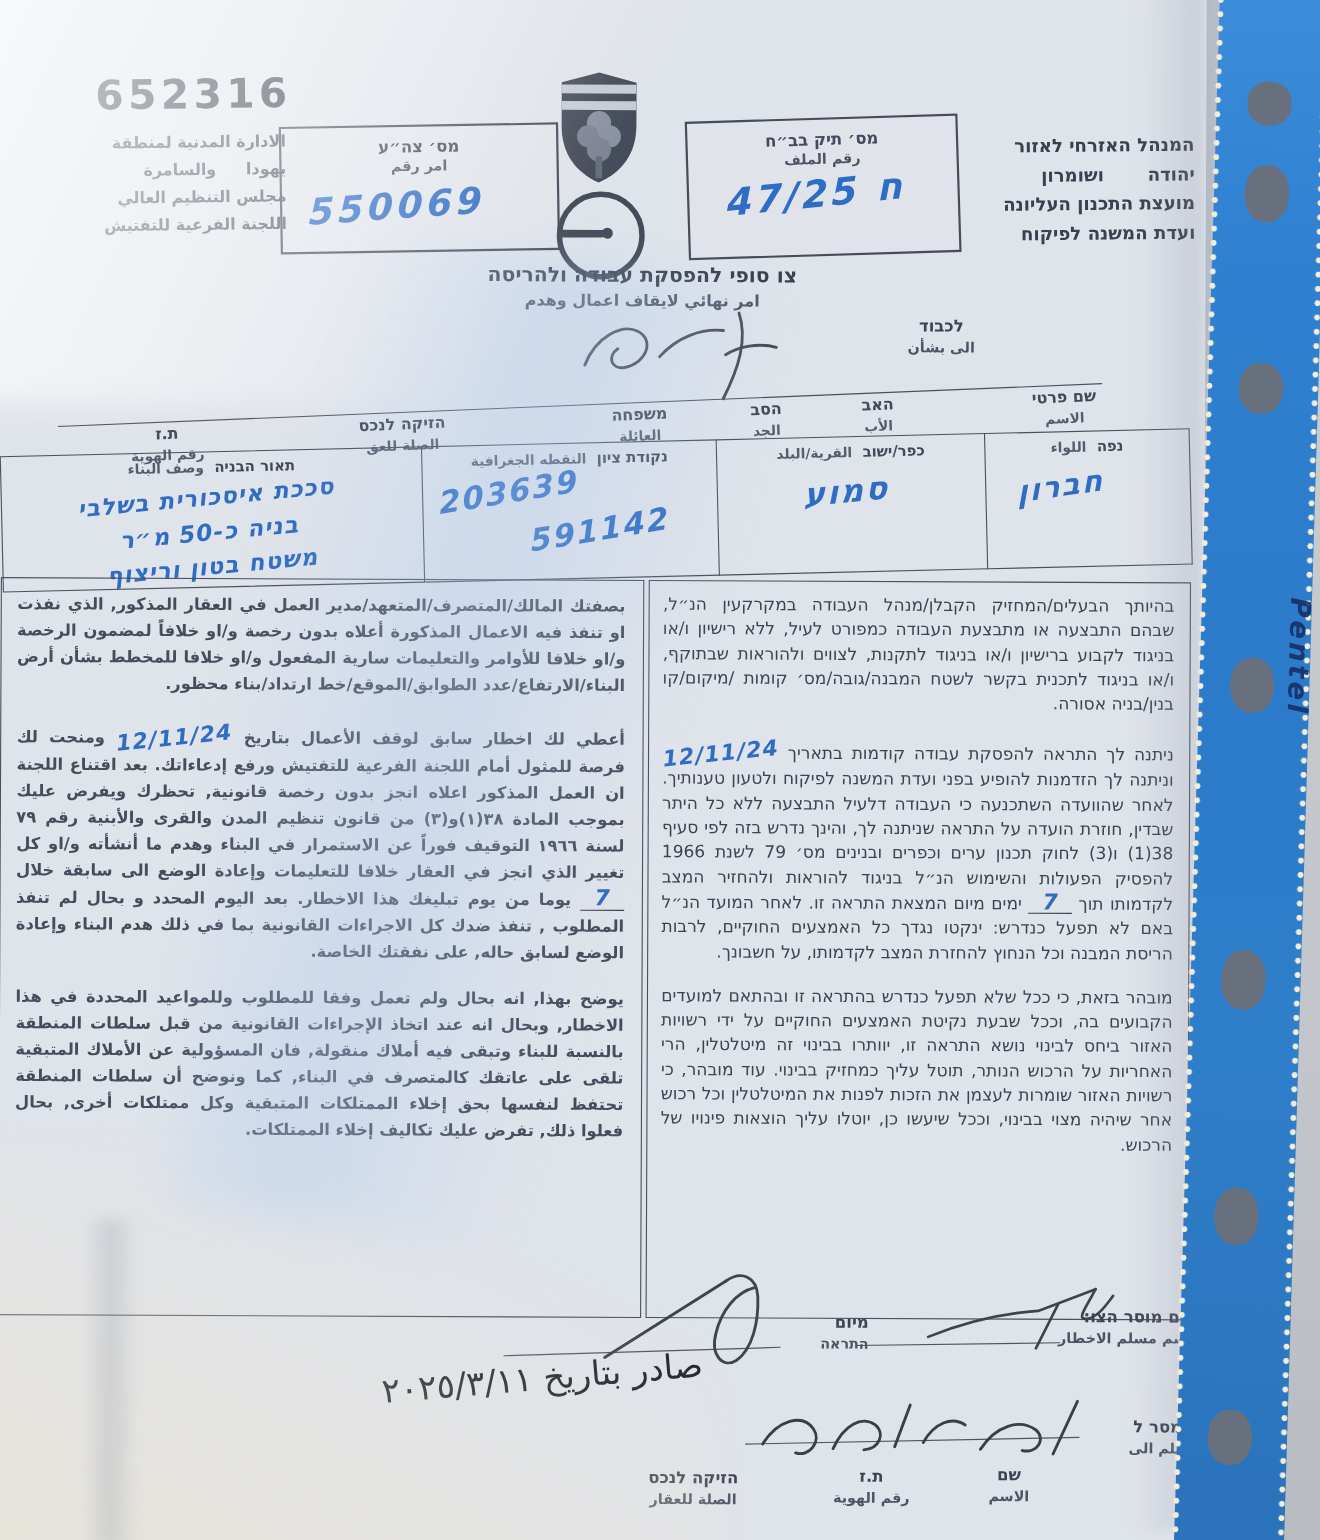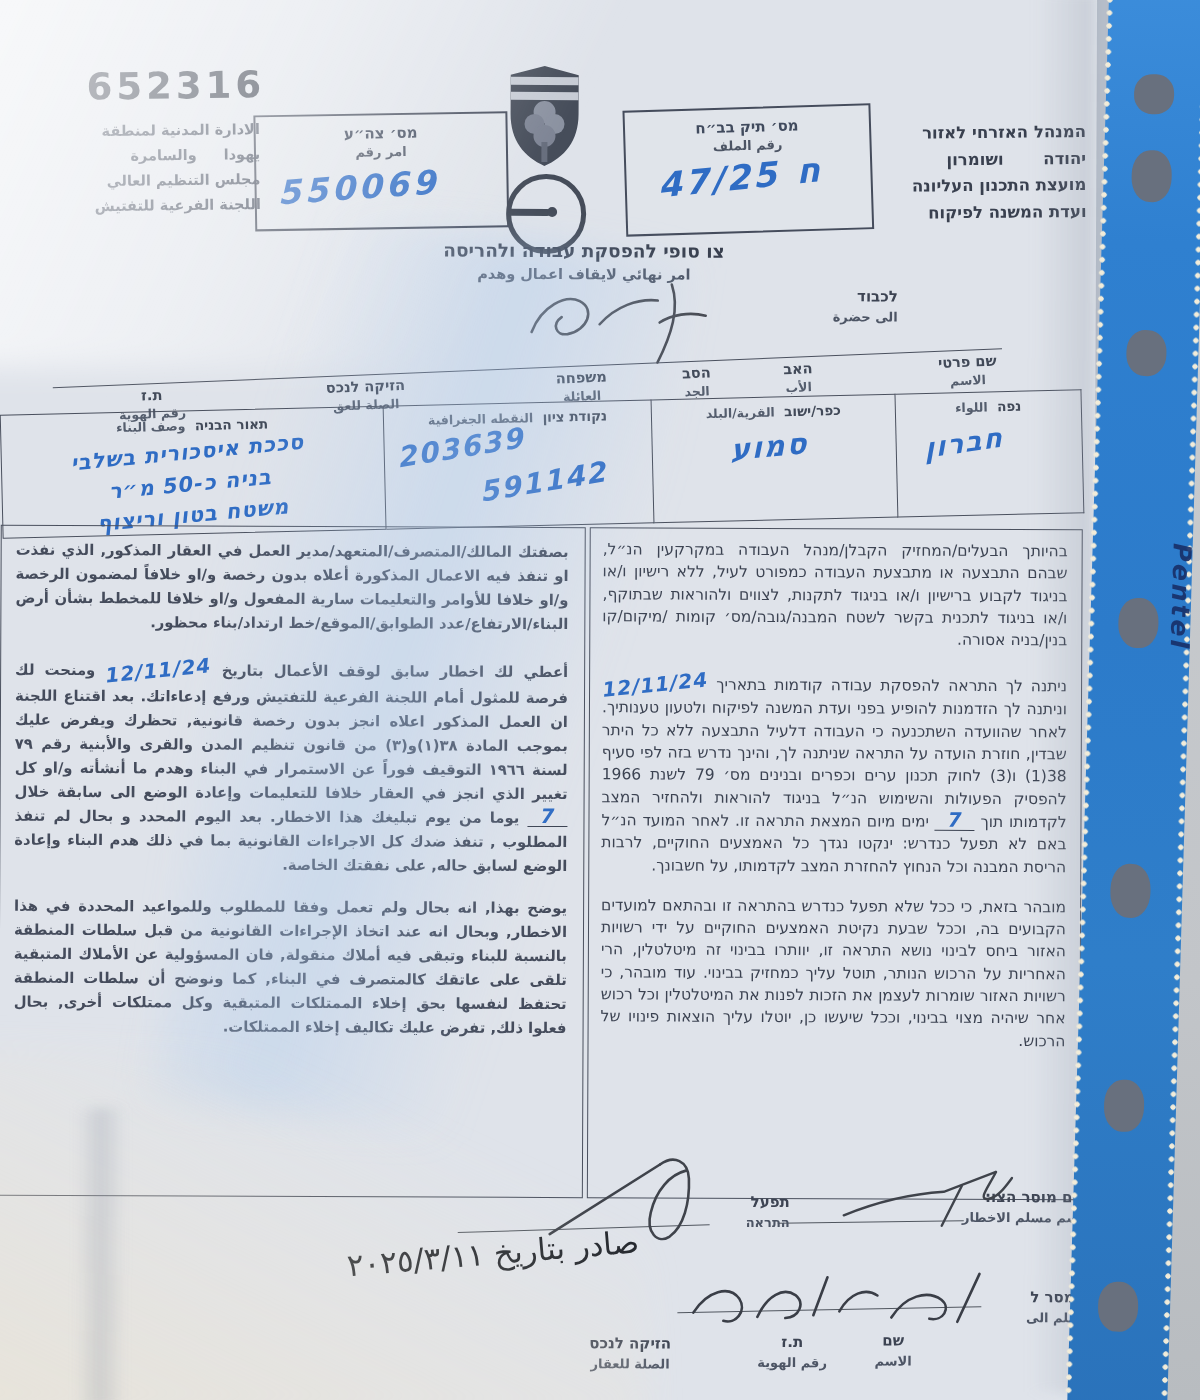--- a/index.html
+++ b/index.html
@@ -43,21 +43,21 @@
   .box-file{left:630px;top:116px;width:244px;height:122px;transform:rotate(-2deg);}
   .hw{color:#2f6cc4;font-style:italic;}
   .hw-order{position:absolute;left:24px;top:52px;font-size:33px;font-weight:600;letter-spacing:4px;transform:rotate(-3deg) skewX(-6deg);}
   .hw-file{position:absolute;left:34px;top:48px;font-size:34px;font-weight:600;letter-spacing:3px;transform:rotate(-4deg) skewX(-6deg);direction:ltr;}
   .emblem{position:absolute;left:514px;top:74px;width:72px;height:104px;}
   .seal{position:absolute;left:512px;top:184px;width:70px;height:70px;border:5px solid #454c59;border-radius:50%;}
   .seal .needle{position:absolute;left:-3px;top:30px;width:42px;height:7px;background:#454c59;border-radius:3px;}
   .seal .dot{position:absolute;left:36px;top:28px;width:10px;height:10px;background:#454c59;border-radius:50%;}
   .title-he{position:absolute;left:330px;top:250px;width:520px;text-align:center;direction:rtl;font-size:18.5px;font-weight:800;color:#39404f;}
   .title-ar{position:absolute;left:330px;top:276px;width:520px;text-align:center;direction:rtl;font-size:14.5px;font-weight:600;color:#4d5565;}
-  .addr{position:absolute;left:820px;top:296px;width:84px;text-align:right;direction:rtl;}
+  .addr{position:absolute;left:820px;top:296px;width:84px;text-align:center;direction:rtl;}
   .addr .he{font-size:15px;font-weight:700;color:#3d4453;}
   .addr .ar{font-size:13px;font-weight:600;color:#4d5565;margin-top:4px;}
   .addr-sig{position:absolute;left:520px;top:284px;}
   
   .row1{position:absolute;left:58px;top:348px;width:950px;height:64px;transform:rotate(-2.6deg);transform-origin:96% 0;}
   .row1 .rule{position:absolute;left:0;top:10px;width:100%;border-top:1.6px solid #4a505e;}
   .f1{position:absolute;top:14px;text-align:center;direction:rtl;}
   .f1 .he{font-size:14.5px;font-weight:700;color:#424a59;}
   .f1 .ar{font-size:12.5px;font-weight:600;color:#555e6e;margin-top:3px;}
   
@@ -148,21 +148,21 @@
       <div class="lab-he">מס׳ תיק בב״ח</div>
       <div class="lab-ar">رقم الملف</div>
       <div class="hw hw-file">47/25 ח</div>
     </div>
 
     <div class="title-he printed">צו סופי להפסקת עבודה ולהריסה</div>
     <div class="title-ar printed">امر نهائي لايقاف اعمال وهدم</div>
 
     <div class="addr">
       <div class="he">לכבוד</div>
-      <div class="ar">الى حضرة</div>
+      <div class="ar">الى بشأن</div>
     </div>
     <svg class="addr-sig scribble" width="260" height="100" viewBox="0 0 260 100">
       <g fill="none" stroke="#474a52" stroke-width="2.6" stroke-linecap="round">
         <path d="M18,58 C28,32 52,20 66,27 C82,35 74,56 54,60 C42,62 38,50 48,43"></path>
         <path d="M86,50 C102,32 124,24 144,26"></path>
         <path d="M158,10 C166,34 158,60 144,88"></path>
         <path d="M146,48 C158,40 176,37 192,41"></path>
       </g>
     </svg>
 
@@ -249,21 +249,21 @@
     <div class="sig-line" style="left:788px;top:1230px;width:186px;transform:rotate(-1deg);"></div>
     <svg class="scribble" style="position:absolute;left:848px;top:1172px;" width="180" height="66" viewBox="0 0 180 66">
       <g fill="none" stroke="#3f434b" stroke-width="2.4" stroke-linecap="round">
         <path d="M6,52 C40,38 76,30 106,28 L158,8"></path>
         <path d="M158,8 C150,24 140,36 150,35 C160,34 168,22 174,14"></path>
         <path d="M124,22 L104,62"></path>
       </g>
     </svg>
 
     <div class="ft-label" style="left:726px;top:1202px;width:74px;">
-      <div class="he">תפעל</div>
+      <div class="he">מיום</div>
       <div class="ar">התראה</div>
     </div>
     <div class="sig-line" style="left:468px;top:1238px;width:252px;transform:rotate(-2deg);"></div>
     <svg class="scribble" style="position:absolute;left:552px;top:1158px;" width="230" height="100" viewBox="0 0 230 100">
       <g fill="none" stroke="#3f434b" stroke-width="2.6" stroke-linecap="round">
         <path d="M8,86 L118,16"></path>
         <path d="M118,16 C132,6 146,12 147,30 C148,54 142,78 128,88 C116,96 104,84 109,64 C114,42 128,26 144,22"></path>
       </g>
     </svg>
 
@@ -276,21 +276,21 @@
       <g fill="none" stroke="#3a3e47" stroke-width="2.6" stroke-linecap="round">
         <path d="M12,50 C26,28 48,22 58,36 C66,48 54,62 42,58"></path>
         <path d="M76,54 C86,32 102,24 114,32 C124,40 118,54 104,55"></path>
         <path d="M132,52 L146,14"></path>
         <path d="M158,48 C168,30 184,24 196,32"></path>
         <path d="M210,54 C224,32 246,26 260,36 C270,44 262,58 248,55"></path>
         <path d="M276,58 L298,10"></path>
       </g>
     </svg>
 
-    <div class="ft-label" style="left:868px;top:1340px;width:72px;text-align:center;">
+    <div class="ft-label" style="left:892px;top:1340px;width:72px;text-align:center;">
       <div class="he">שם</div>
       <div class="ar">الاسم</div>
     </div>
     <div class="ft-label" style="left:760px;top:1342px;width:86px;text-align:center;">
       <div class="he">ת.ז</div>
       <div class="ar">رقم الهوية</div>
     </div>
     <div class="ft-label" style="left:576px;top:1344px;width:130px;text-align:center;">
       <div class="he">הזיקה לנכס</div>
       <div class="ar">الصلة للعقار</div>

